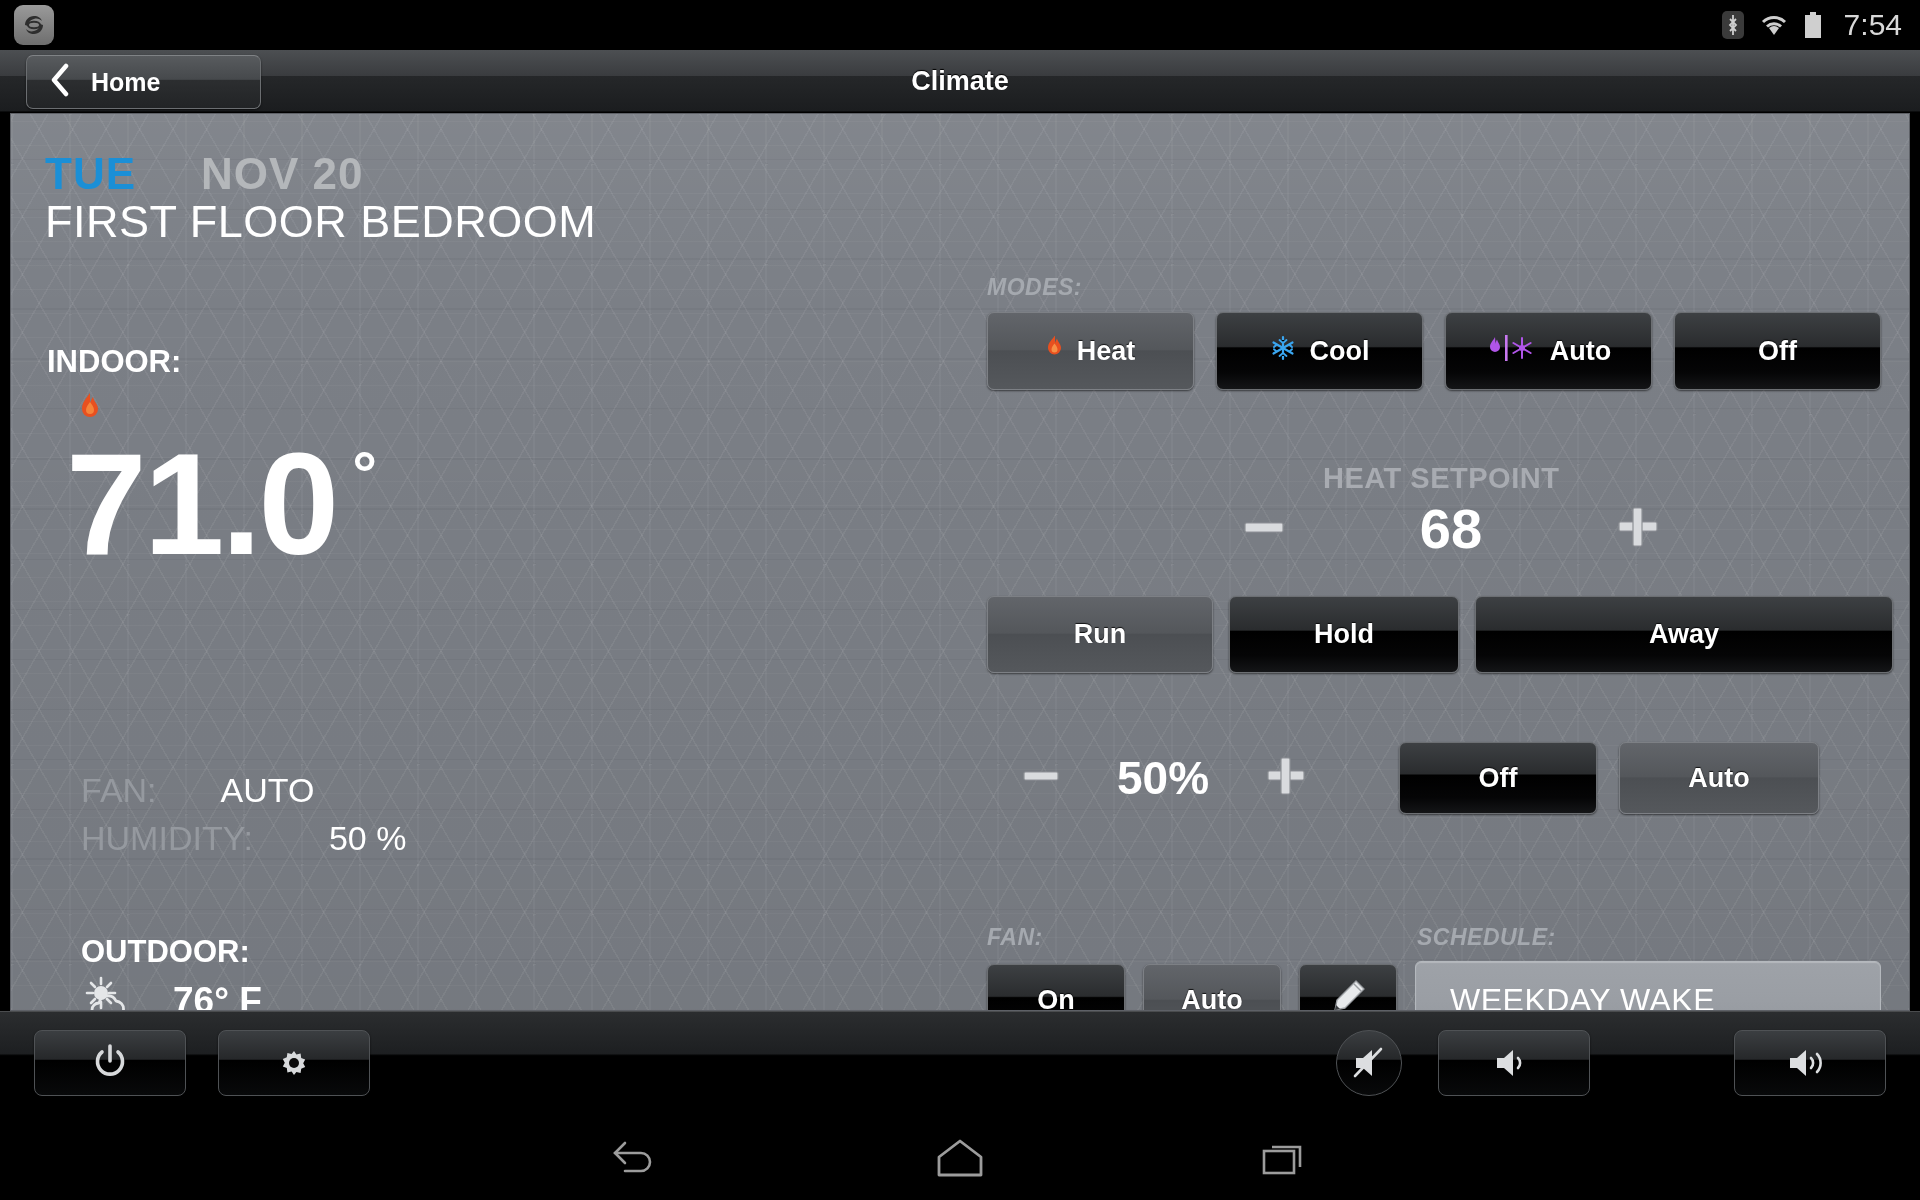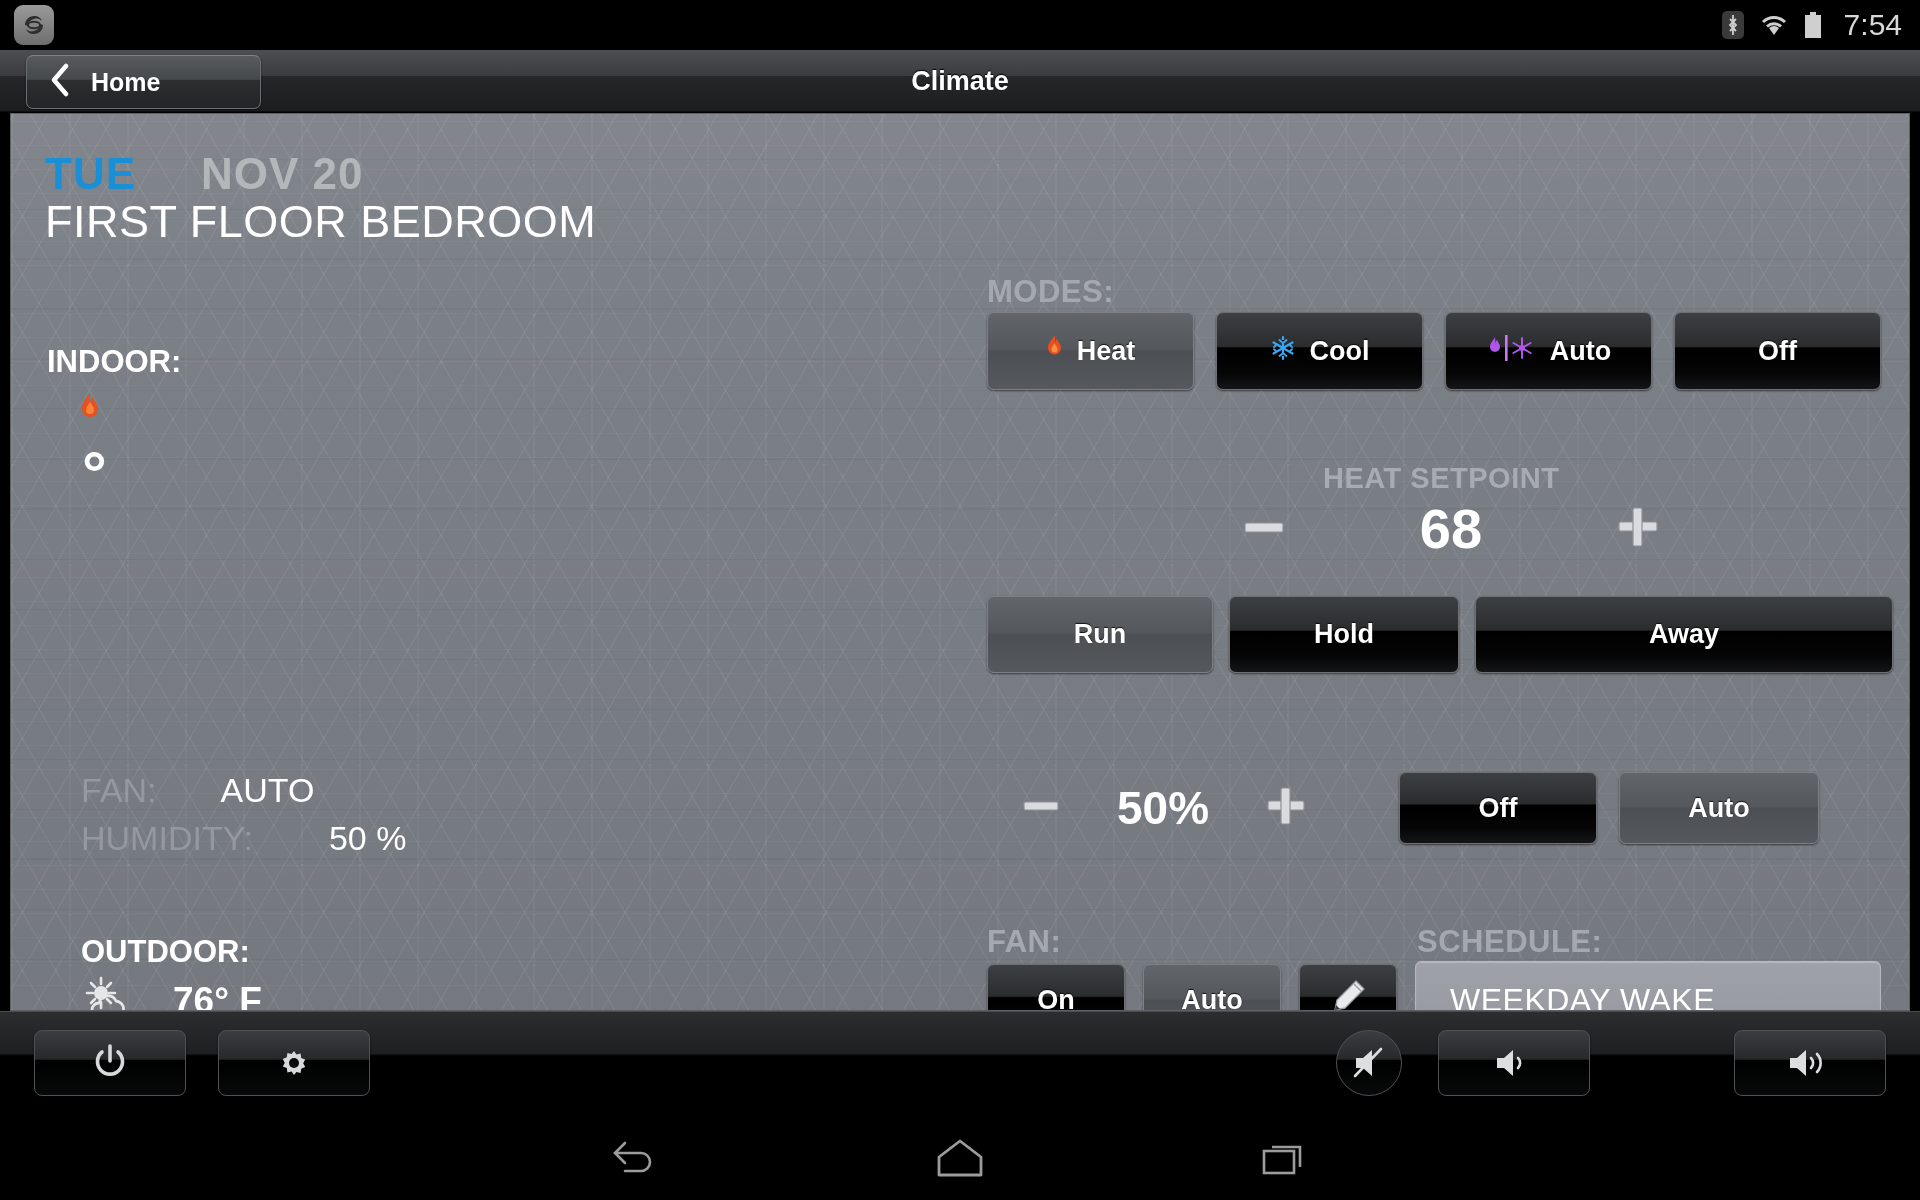--- a/index.html
+++ b/index.html
@@ -95,21 +95,21 @@
   .row-fan{ position:absolute; left:70px; top:657px; display:flex; align-items:baseline; }
   .row-hum{ position:absolute; left:70px; top:697px; display:flex; align-items:baseline;margin-top:8px; }
   .dim{ color:#95999f; font-size:34px; }
   .val{ color:#fff; font-size:34px; }
 
   .lbl-outdoor{ position:absolute; left:70px; top:820px; color:#fff; font-size:31px; font-weight:bold; }
   .outdoor-row{ position:absolute; left:70px; top:862px; display:flex; align-items:center; }
   .outtemp{ color:#fff; font-size:37px; font-weight:bold; margin-left:36px; }
 
   
-  .section-label{ color:#a5a9af; font-size:31px; font-weight:bold; letter-spacing:.5px; }
+  .section-label{ color:#a5a9af; font-size:23px; font-weight:bold; letter-spacing:.5px;font-style:italic; }
 
   .btn{
     border-radius:7px; display:flex; align-items:center; justify-content:center;
     border:1px solid #6c6f73; color:#fff; font-size:27px; font-weight:bold;
     box-shadow:0 1px 2px rgba(0,0,0,.55);
     text-shadow:0 -1px 1px rgba(0,0,0,.8);
   }
   .btn.dark{
     background:linear-gradient(180deg,#3d4043 0%,#2a2c2e 44%,#000 46%,#050506 78%,#141517 100%);
   }
@@ -127,21 +127,21 @@
     font-size:29px; font-weight:bold; letter-spacing:.5px; }
   .setpoint-row{ position:absolute; left:1230px; top:382px; width:420px;
     display:flex; align-items:center; justify-content:space-between; }
   .spval{ color:#fff; font-size:56px; font-weight:bold; }
 
   .rha-row{ position:absolute; left:976px; top:482px; display:flex; gap:16px; }
   .btn-run{ width:226px; height:77px; }
   .btn-hold{ width:230px; height:77px; }
   .btn-away{ width:418px; height:77px; }
 
-  .hum-row{ position:absolute; left:1010px; top:658px; display:flex; align-items:center; }
+  .hum-row{ position:absolute; left:1010px; top:628px; display:flex; align-items:center; }
   .humval{ color:#fff; font-size:46px; font-weight:bold; margin:0 56px; }
   .btn-hum-off{ width:198px; height:72px; margin-left:92px; }
   .btn-hum-auto{ width:200px; height:72px; margin-left:22px; }
 
   .fan-label{ position:absolute; left:976px; top:810px; }
   .sched-label{ position:absolute; left:1406px; top:810px; }
   .bottom-row{ position:absolute; left:976px; top:847px; display:flex; align-items:center; gap:18px; }
   .btn-fan-on{ width:138px; height:73px; }
   .btn-fan-auto{ width:138px; height:73px; }
   .btn-edit{ width:98px; height:73px; }
@@ -240,20 +240,21 @@
   <div class="pane zone">FIRST FLOOR BEDROOM</div>
 
   <div class="pane lbl-indoor">INDOOR:</div>
   <div class="pane flame-indoor">
     <svg width="22" height="30" viewBox="0 0 22 30">
       <path d="M11 1C7 7 3 10 3 17a8 8 0 0016 0c0-5-4-7-5-12-2 3-3 5-3 7 0-4 0-8 0-11z" fill="#e8501f"></path>
       <path d="M11 10c-2 3-4 5-4 8a4 4 0 008 0c0-3-2-5-4-8z" fill="#f5843a"></path>
     </svg>
   </div>
   <div class="pane bigtemp">
+    <span class="num">71.0</span>
     <span class="deg">°</span>
   </div>
 
   <div class="pane row-fan">
     <span class="dim">FAN:</span>
     <span class="val" style="margin-left:64px">AUTO</span>
   </div>
   <div class="pane row-hum">
     <span class="dim">HUMIDITY:</span>
     <span class="val" style="margin-left:76px">50 %</span>

